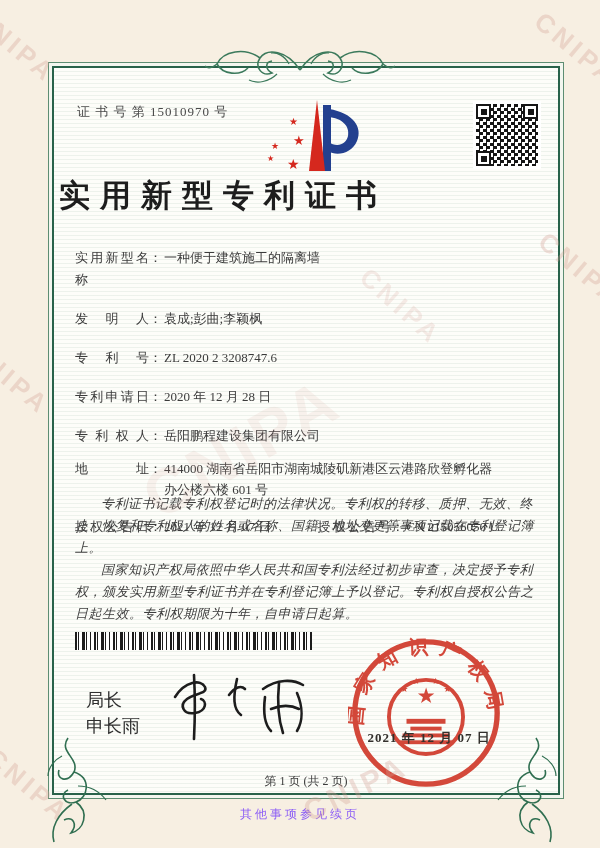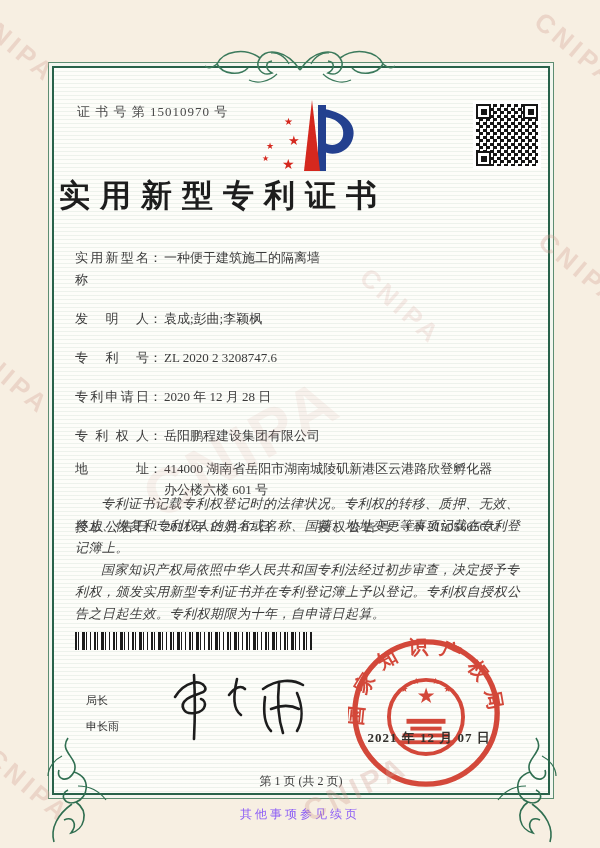--- a/index.html
+++ b/index.html
@@ -32,20 +32,21 @@
   .corner-orn.right{left:494px;top:736px;transform:scaleX(-1);}
   
   .frame{
     position:absolute;left:48px;top:62px;width:504px;height:735px;z-index:2;
     background-color:#fdfdf9;
     background-image:repeating-linear-gradient(180deg,
       rgba(120,160,138,0.12) 0px, rgba(120,160,138,0.12) 1px,
       transparent 1px, transparent 4px);
     border:1px solid #5d8d72;
     box-shadow:inset 0 0 0 3px #f3f6ef, inset 0 0 0 5px #28624a;
+    padding-left:10px;
   }
   .cert-no{position:absolute;left:28px;top:40px;font-size:13px;letter-spacing:1px;color:#4a4a4a;}
   .logo{position:absolute;left:50%;top:36px;transform:translateX(-50%);}
   .qr{
     position:absolute;left:427px;top:41px;width:62px;height:62px;background:#fff;
     background-image:repeating-conic-gradient(#161616 0% 25%, #ffffff 0% 50%);
     background-size:7px 7px;outline:3px solid #fff;
   }
   .qr .f{position:absolute;width:15px;height:15px;border:2.5px solid #161616;background:#fff;box-sizing:border-box;}
   .qr .f::after{content:"";position:absolute;inset:2.5px;background:#161616;}
@@ -71,21 +72,21 @@
   .legal p{margin:0;text-indent:2em;}
   
   .barcode{
     position:absolute;left:26px;top:569px;width:237px;height:18px;
     background:repeating-linear-gradient(90deg,
       #1c1c1c 0 2px,#fff 2px 3px,#1c1c1c 3px 4px,#fff 4px 7px,
       #1c1c1c 7px 10px,#fff 10px 11px,#1c1c1c 11px 12px,#fff 12px 15px,
       #1c1c1c 15px 16px,#fff 16px 19px);
   }
   
-  .president{position:absolute;left:37px;top:624px;font-size:11px;line-height:26px;color:#2e2e2e;}
+  .president{position:absolute;left:37px;top:624px;font-size:18px;line-height:26px;color:#2e2e2e;}
   .sig{position:absolute;left:112px;top:606px;}
   
   .seal{position:absolute;left:299px;top:572px;width:156px;height:156px;z-index:5;}
   .stamp-date{
     position:absolute;left:294px;top:666px;width:172px;z-index:6;text-align:center;
     font-size:13px;font-weight:bold;color:#33302c;letter-spacing:1px;
   }
   .pageno{position:absolute;left:0;right:0;bottom:8px;text-align:center;font-size:12px;color:#3b3b3b;}
   .note{position:absolute;left:0;right:0;top:806px;text-align:center;font-size:12px;
         letter-spacing:3px;color:#8b5cf6;z-index:2;}

